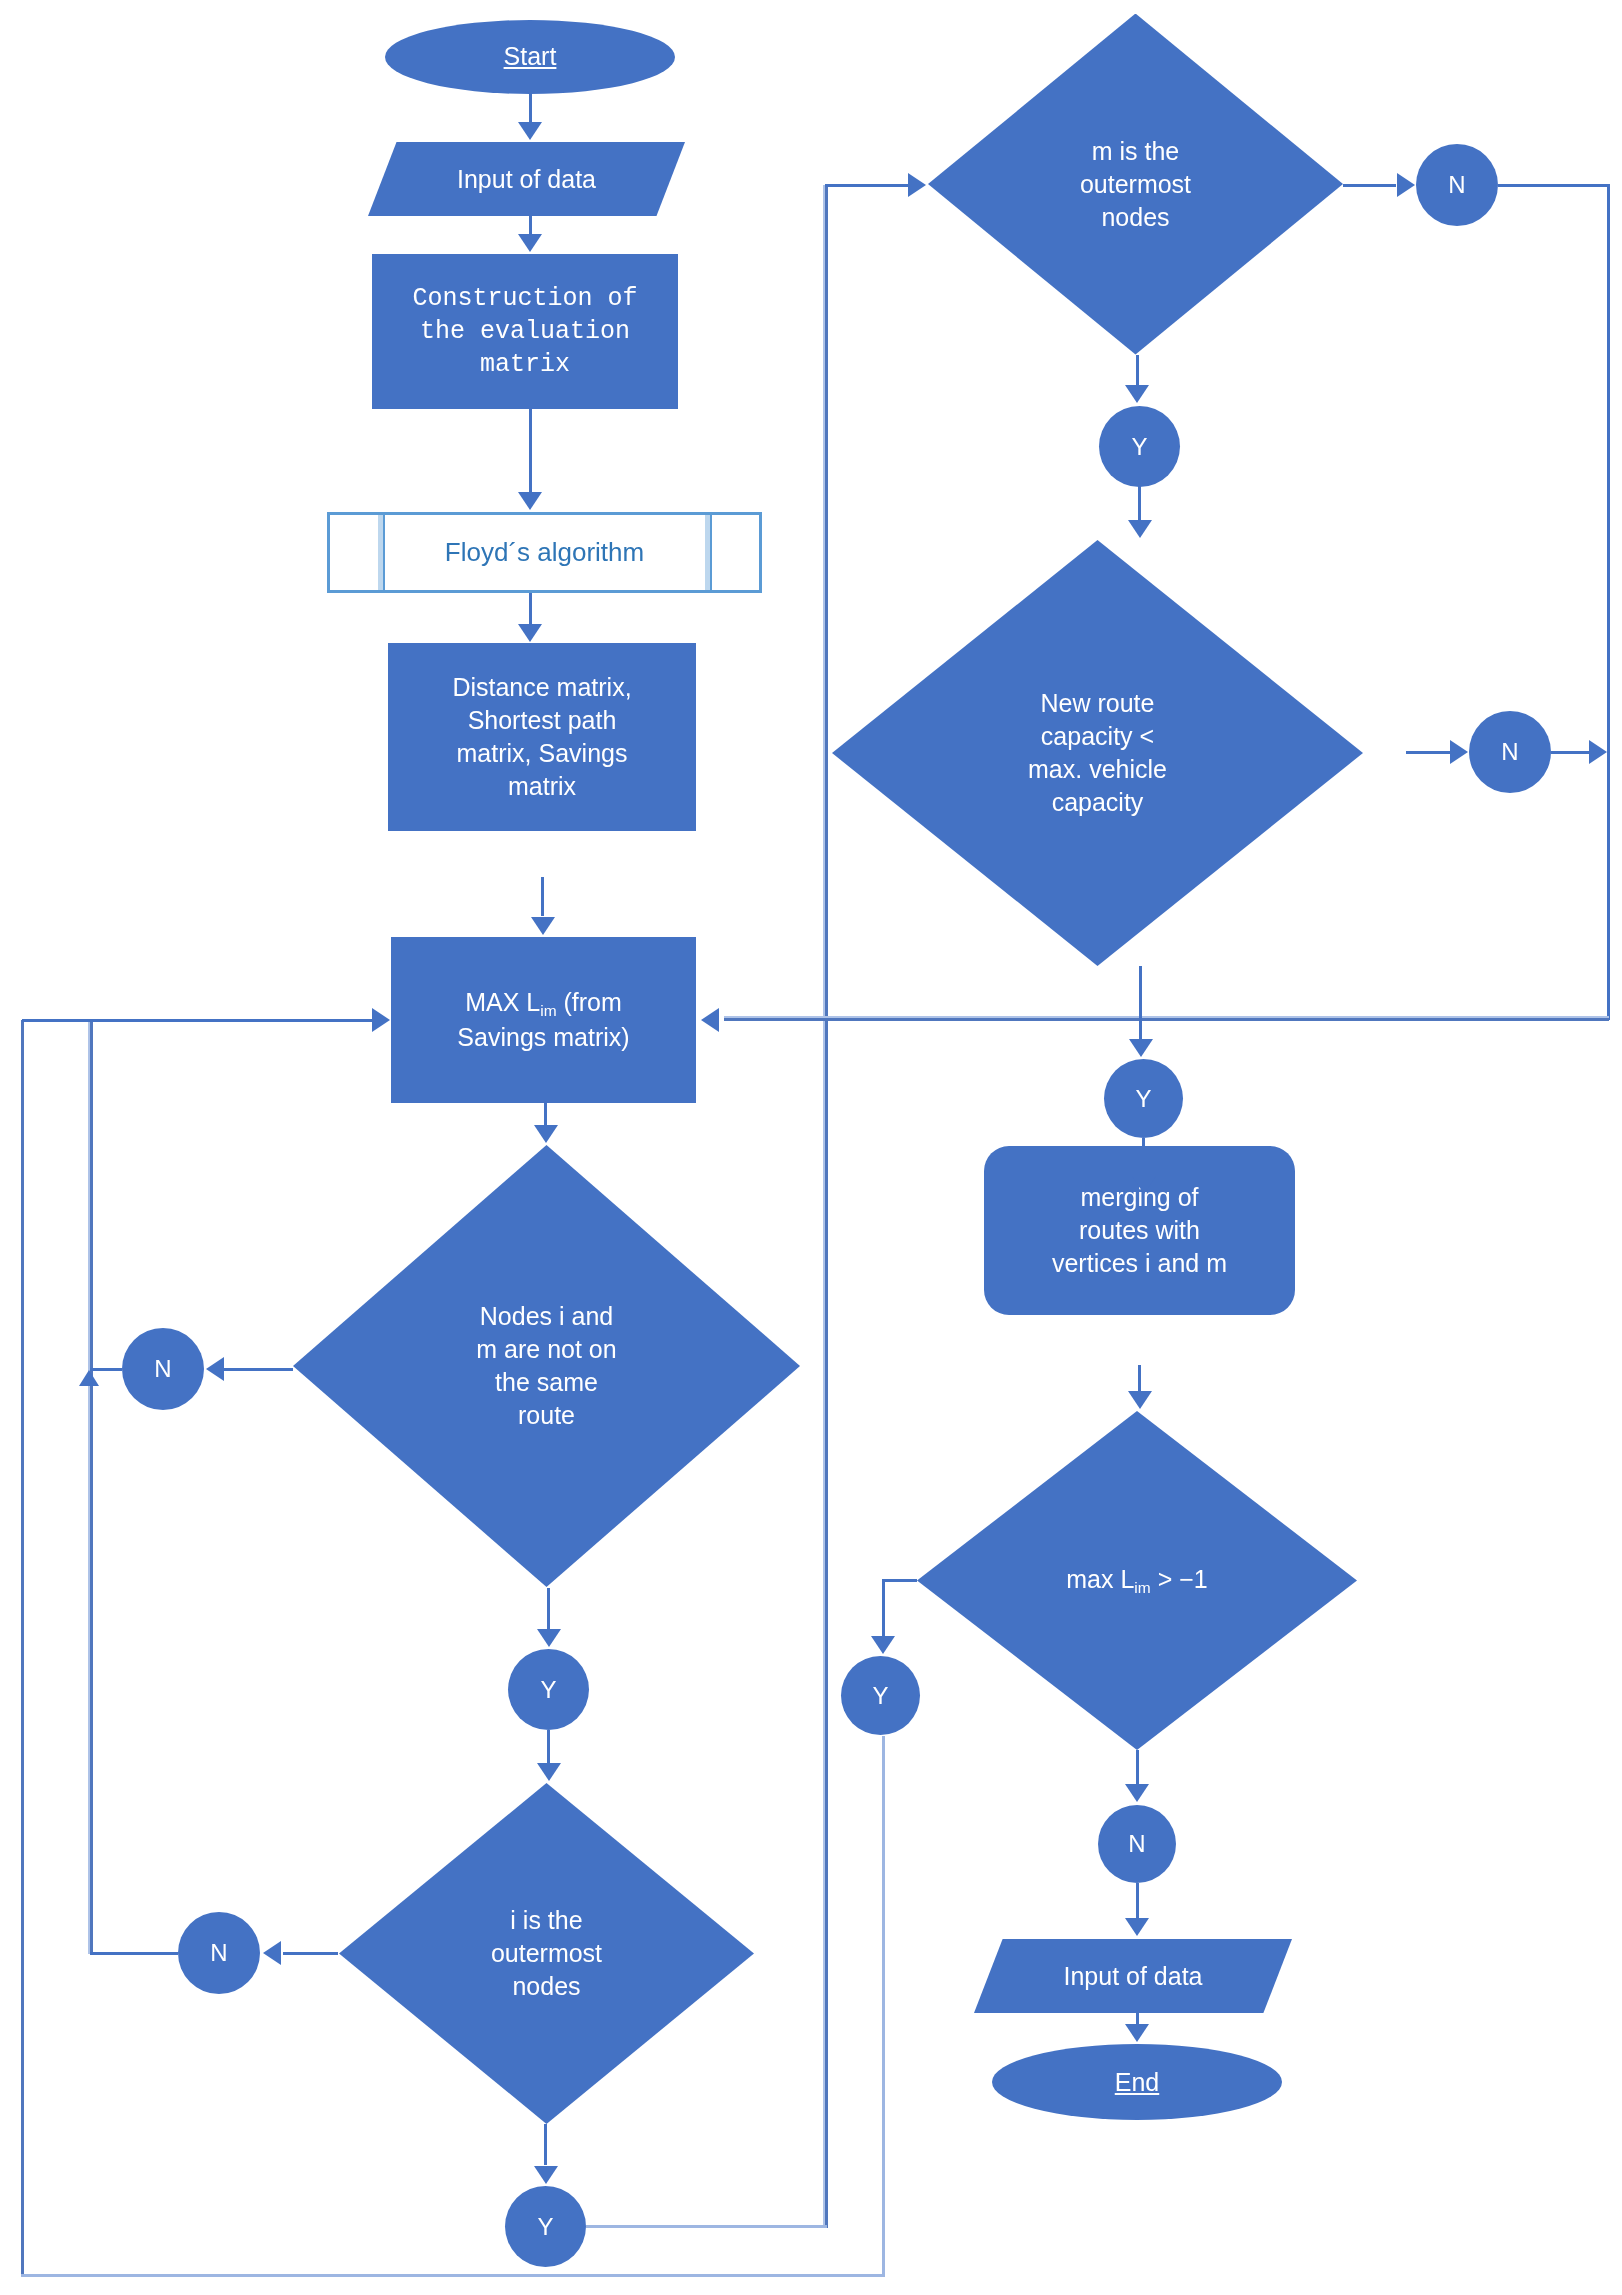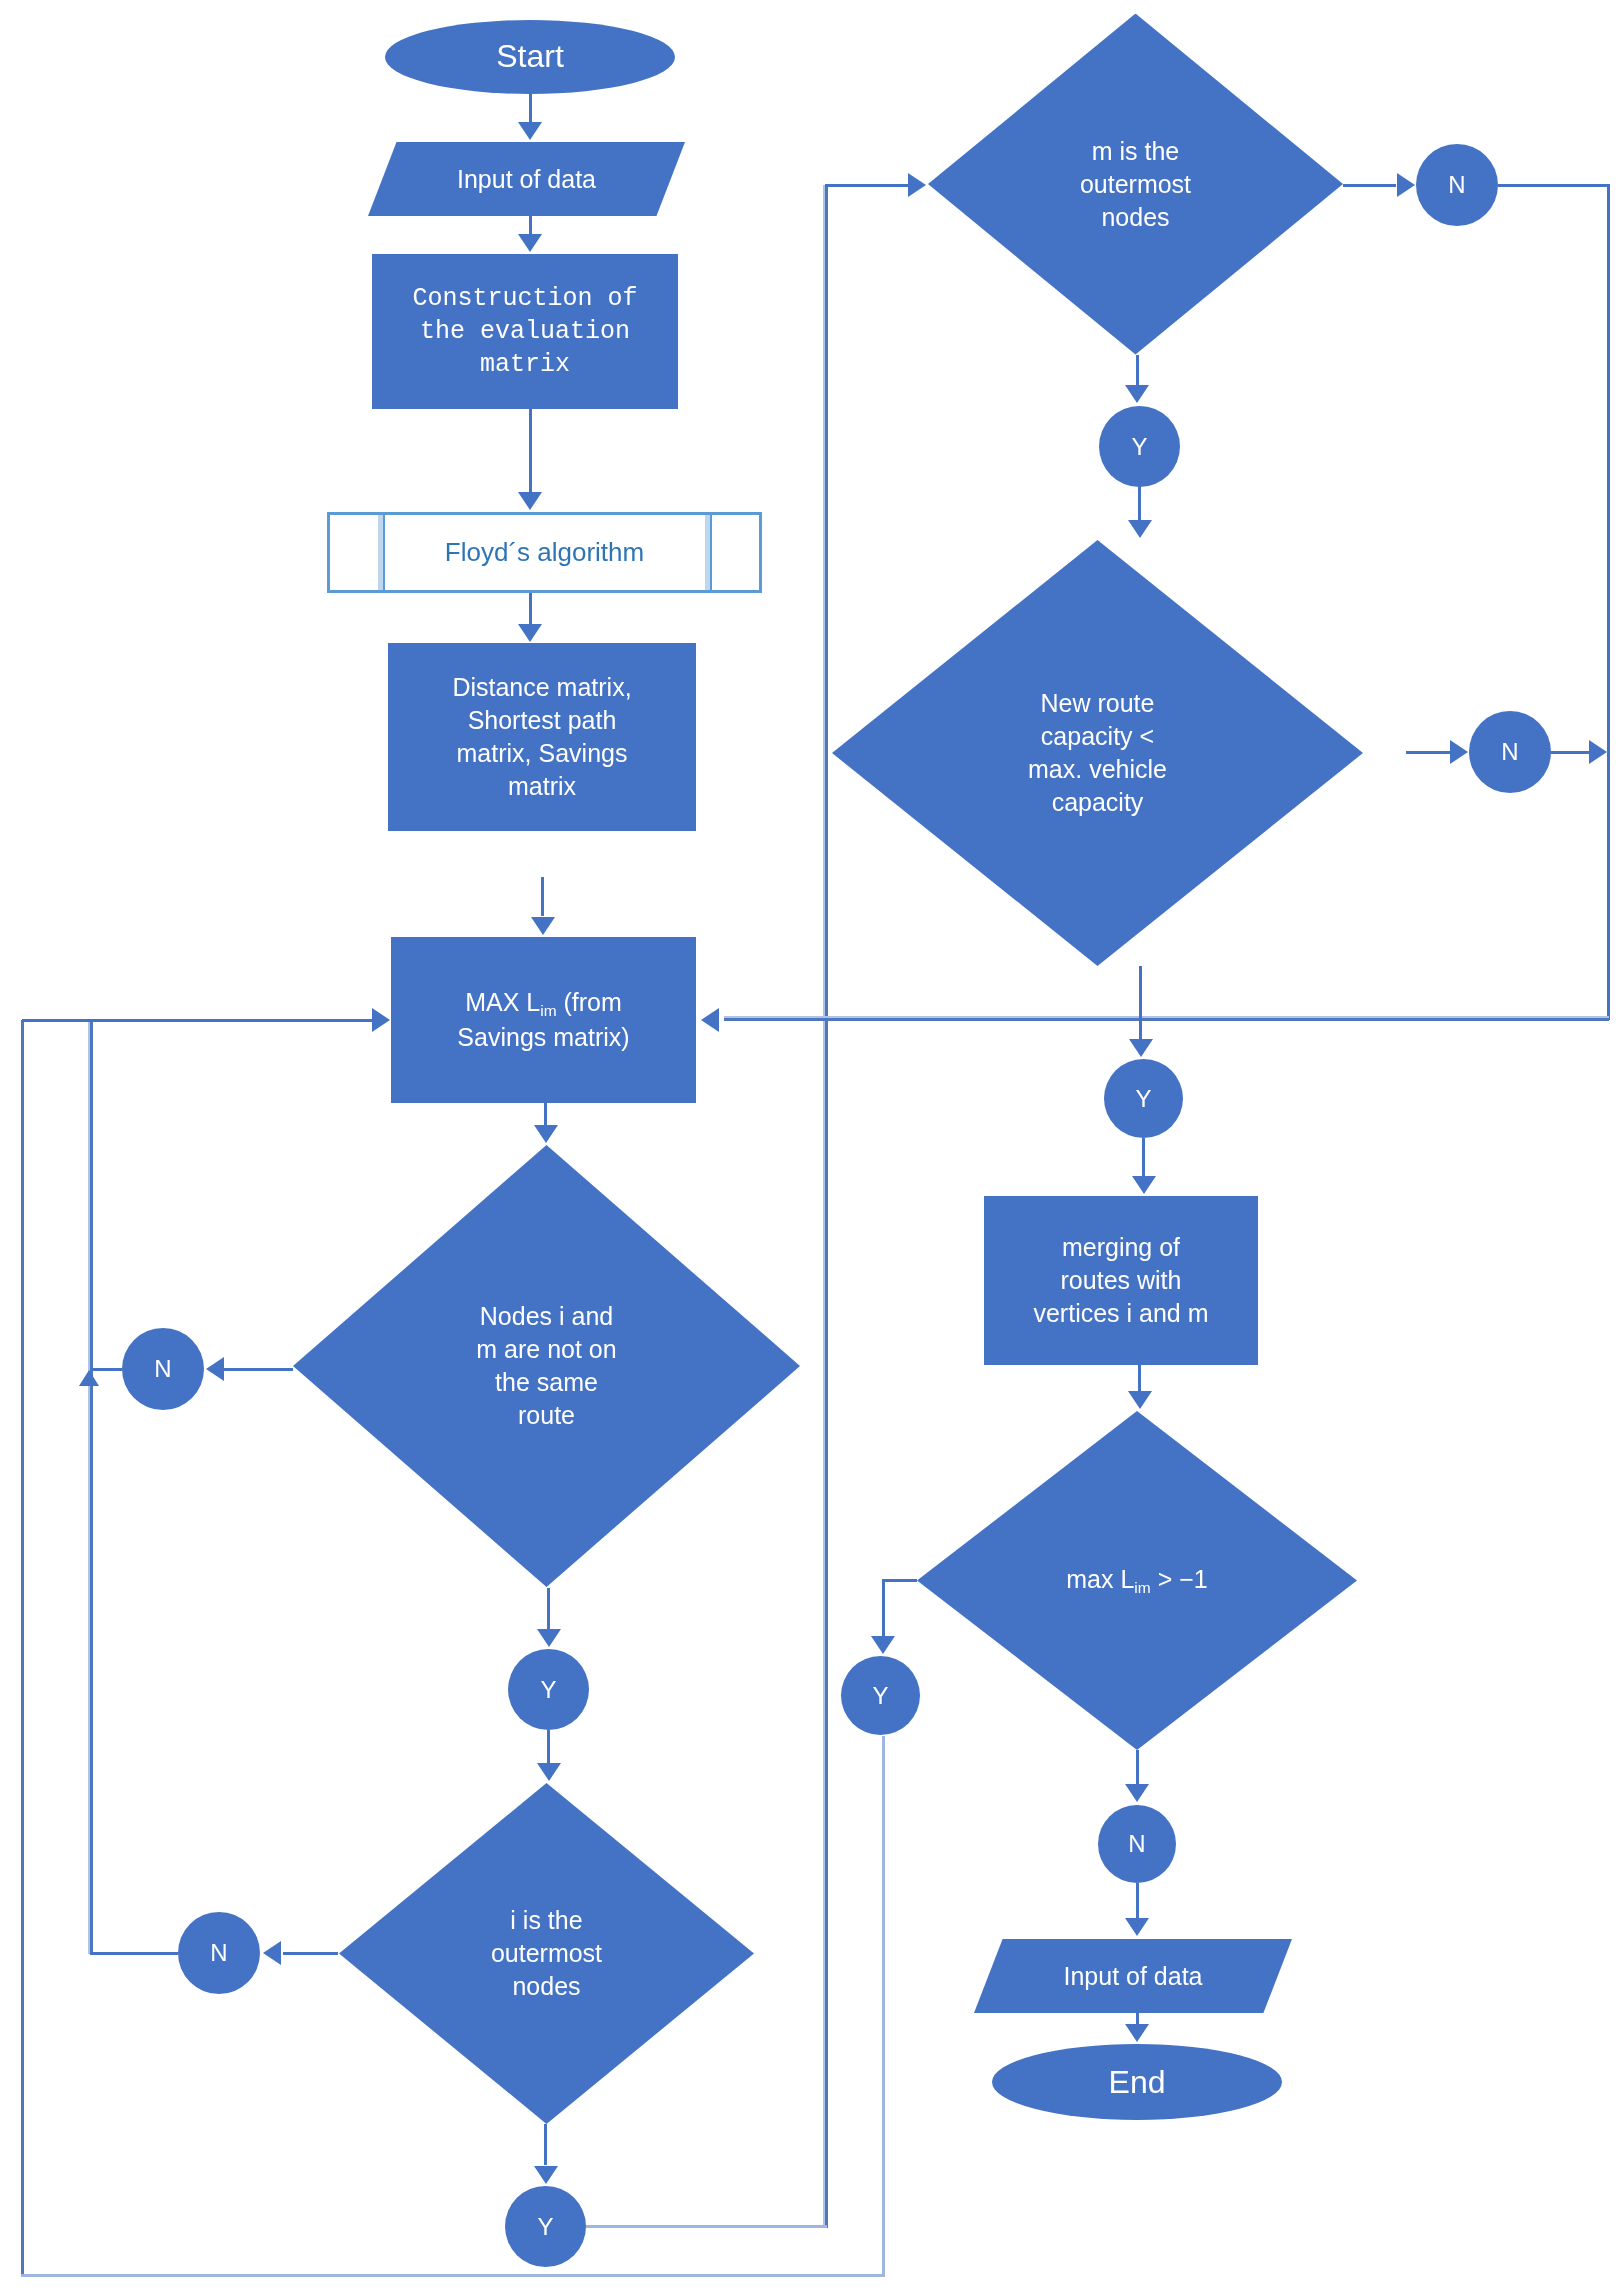--- a/index.html
+++ b/index.html
@@ -14,21 +14,21 @@
   html,body{margin:0;padding:0;background:#ffffff;}
   #stage{
     position:relative;width:1623px;height:2295px;background:#ffffff;overflow:hidden;
     font-family:"Liberation Sans", sans-serif;
   }
   .node{
     position:absolute;display:flex;align-items:center;justify-content:center;
     background:var(--fill);color:#fff;font-size:25px;line-height:1.32;
     text-align:center;white-space:pre-line;box-sizing:border-box;
   }
-  .terminator{border-radius:50%;font-size:32px;}
+  .terminator{border-radius:50%;font-size:25px;text-decoration:underline;}
   .data{clip-path:polygon(9% 0,100% 0,91% 100%,0 100%);}
   .diamond{clip-path:polygon(50% 0,100% 50%,50% 100%,0 50%);justify-content:center;}
   .circle{border-radius:50%;font-size:24px;}
   .predef{
     background:#fff;border:3px solid var(--floyd-border);
     color:var(--floyd-text);font-size:26px;
   }
   .predef .bar{
     position:absolute;top:0;bottom:0;width:5.3px;background:var(--floyd-bar);
     border-right:2.4px solid var(--floyd-border);
@@ -102,21 +102,21 @@
 
   <div class="node diamond" style="left:832px;top:540px;width:531px;height:426px;"><span>New route
 capacity &lt;
 max. vehicle
 capacity</span></div>
 
   <div class="node circle" style="left:1469px;top:711px;width:82px;height:82px;"><span>N</span></div>
 
   <div class="node circle" style="left:1104px;top:1059px;width:79px;height:79px;"><span>Y</span></div>
 
-  <div class="node" style="left:984px;top:1196px;width:274px;height:169px;"><span>merging of
+  <div class="node" style="left:984px;top:1146px;width:311px;height:169px;border-radius:25px;"><span>merging of
 routes with
 vertices i and m</span></div>
 
   <div class="node diamond" style="left:917px;top:1411px;width:440px;height:339px;">
     <span><span>max L</span><sub class="ss">im</sub><span> &gt; −1</span></span>
   </div>
 
   <div class="node circle" style="left:841px;top:1656px;width:79px;height:79px;"><span>Y</span></div>
 
   <div class="node circle" style="left:1098px;top:1805px;width:78px;height:78px;"><span>N</span></div>

